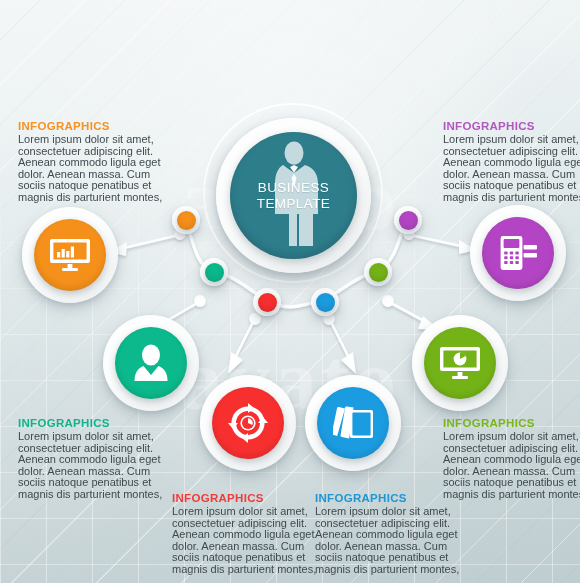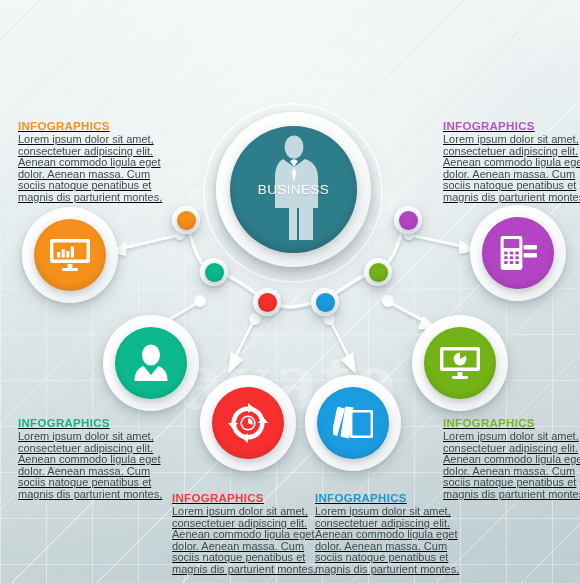--- a/index.html
+++ b/index.html
@@ -80,21 +80,20 @@
     position: absolute;
     left: 0; top: 0;
     width: 580px; height: 583px;
     pointer-events: none;
   }
 
   
   .txtblock {
     position: absolute;
     width: 155px;
-    text-decoration: underline;
   }
   .txtblock h3 {
     margin: 0 0 2px 0;
     font-size: 11.5px;
     font-weight: bold;
     letter-spacing: 0.3px;
   }
   .txtblock p {
     margin: 0;
     font-size: 11px;
@@ -133,21 +132,21 @@
   #center-ring-outer {
     position: absolute;
     left: 203px; top: 103px;
     width: 180px; height: 180px;
     border-radius: 50%;
     border: 2px solid rgba(255,255,255,0.92);
     box-sizing: border-box;
   }
   #center-disc {
     position: absolute;
-    left: 216px; top: 112px;
+    left: 216px; top: 118px;
     width: 155px; height: 155px;
     border-radius: 50%;
     background: linear-gradient(150deg, #ffffff 0%, #fafbfb 50%, #e9eced 100%);
     box-shadow: 0 9px 20px rgba(100,120,130,0.40),
                 0 3px 6px rgba(100,120,130,0.22);
     display: flex;
     align-items: center;
     justify-content: center;
   }
   #center-inner {
@@ -257,20 +256,21 @@
                    L33 106 L33 74 L31 74 L31 106 L23 106 L23 74 L9 74 L9 44
                    C9 34 12 28 17 25 Z"></path>
         </g>
         <g fill="#ffffff" opacity="0.96">
           <path d="M28 33 L24 27 L28 25 L32 27 Z"></path>
           <path d="M28 34 L25.5 38 L28 48 L30.5 38 Z"></path>
         </g>
       </svg>
       <div id="center-text">
         <div>BUSINESS</div>
+        <div>TEMPLATE</div>
       </div>
     </div>
   </div>
 
   <div class="disc" style="left:22px; top:207px; width:96px; height:96px;">
     <div class="inner" style="width:72px; height:72px; background:#f5901a;">
       <svg width="40" height="36" viewBox="0 0 40 36">
         <g fill="#ffffff">
           <path d="M2 2 h36 a2 2 0 0 1 2 2 v20 a2 2 0 0 1 -2 2 h-36 a2 2 0 0 1 -2 -2 v-20 a2 2 0 0 1 2 -2 z
                    M3.4 5.4 v17.2 h33.2 v-17.2 z"></path>

